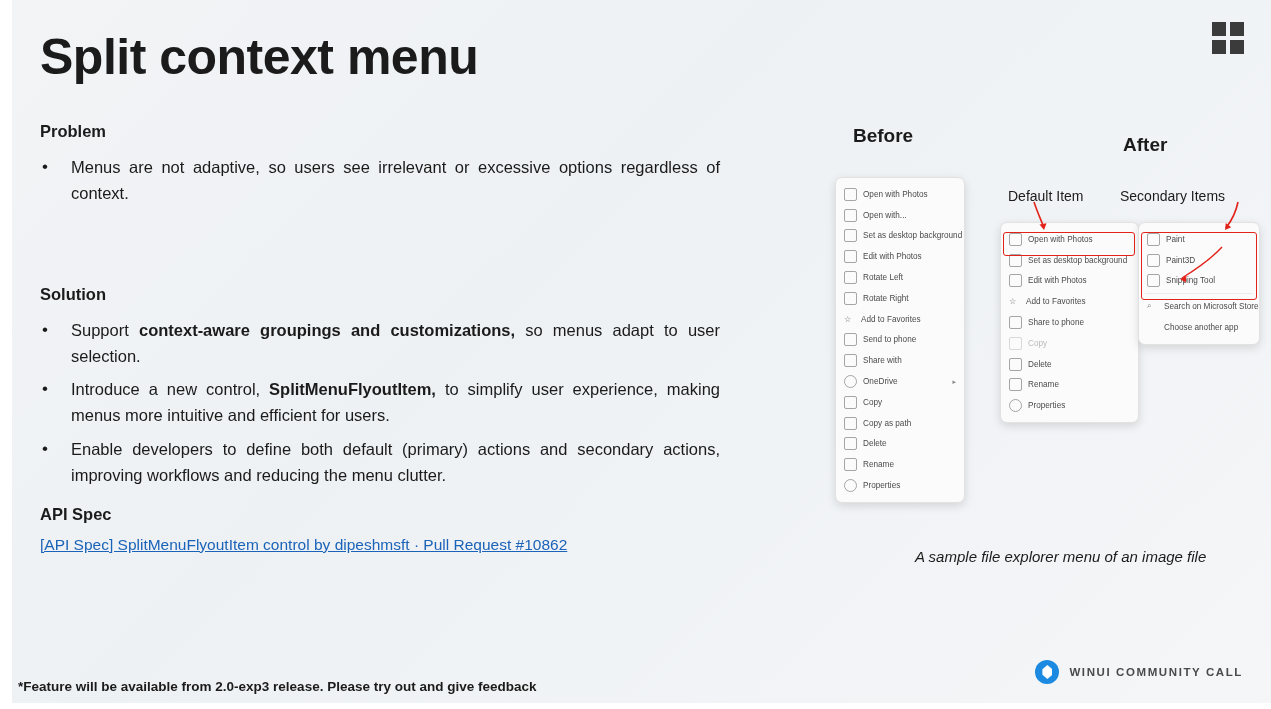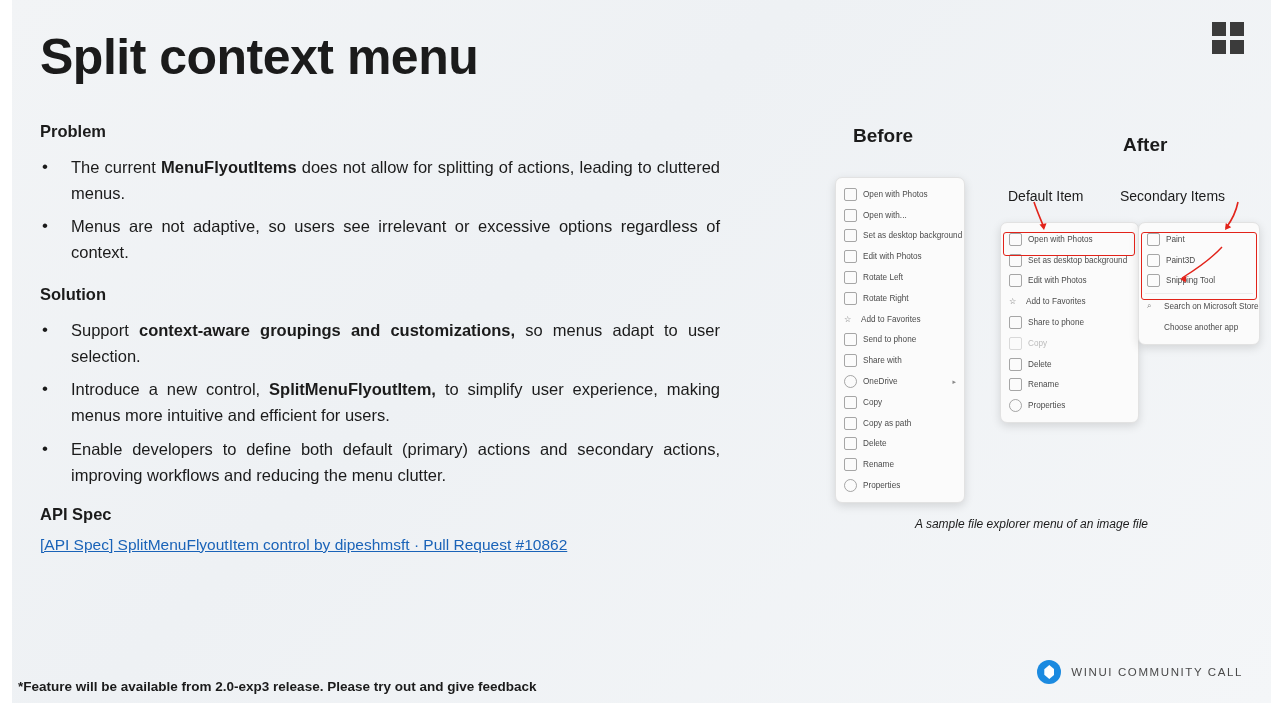--- a/index.html
+++ b/index.html
@@ -140,21 +140,21 @@
     position: absolute;
     left: 7px; top: 5px;
     width: 10px; height: 14px;
     background: #ffffff;
     clip-path: polygon(50% 0%, 100% 30%, 100% 70%, 50% 100%, 0% 70%, 0% 30%);
   }
   .wucc-text {
     font-size: 11.5px;
     letter-spacing: 1.6px;
     color: #4a4a4a;
-    font-weight: normal;
+    font-weight: bold;
   }
 
   
   .illus {
     position: absolute;
     left: 790px; top: 110px;
     width: 470px; height: 470px;
   }
   .col-head {
     position: absolute;
@@ -246,22 +246,22 @@
   .arrow-svg {
     position: absolute;
     left: 0; top: 0;
     width: 470px; height: 470px;
     pointer-events: none;
   }
 
   .caption {
     position: absolute;
     left: 125px;
-    top: 407px;
-    font-size: 12px;
+    top: 438px;
+    font-size: 15px;
     font-style: italic;
     color: #1b1b1b;
   }
 </style>
 </head>
 <body>
 
 <div class="slide">
 
   <div class="left-edge-bar"></div>
@@ -271,21 +271,20 @@
     <span></span>
       <span></span>
       <span></span>
       <span></span>
   </div>
 
   <h1 class="title">Split context menu</h1>
 
   <div class="section-head" id="problem-head">Problem</div>
   <ul class="bullets" id="problem-list">
-    <li>The current <b>MenuFlyoutItems</b> does not allow for splitting of actions, leading to cluttered menus.</li>
     <li>Menus are not adaptive, so users see irrelevant or excessive options regardless of context.</li>
   </ul>
 
   <div class="section-head" id="solution-head">Solution</div>
   <ul class="bullets" id="solution-list">
     <li>Support <b>context-aware groupings and customizations,</b> so menus adapt to user selection.</li>
     <li>Introduce a new control, <b>SplitMenuFlyoutItem,</b> to simplify user experience, making menus more intuitive and efficient for users.</li>
     <li>Enable developers to define both default (primary) actions and secondary actions, improving workflows and reducing the menu clutter.</li>
   </ul>
 

